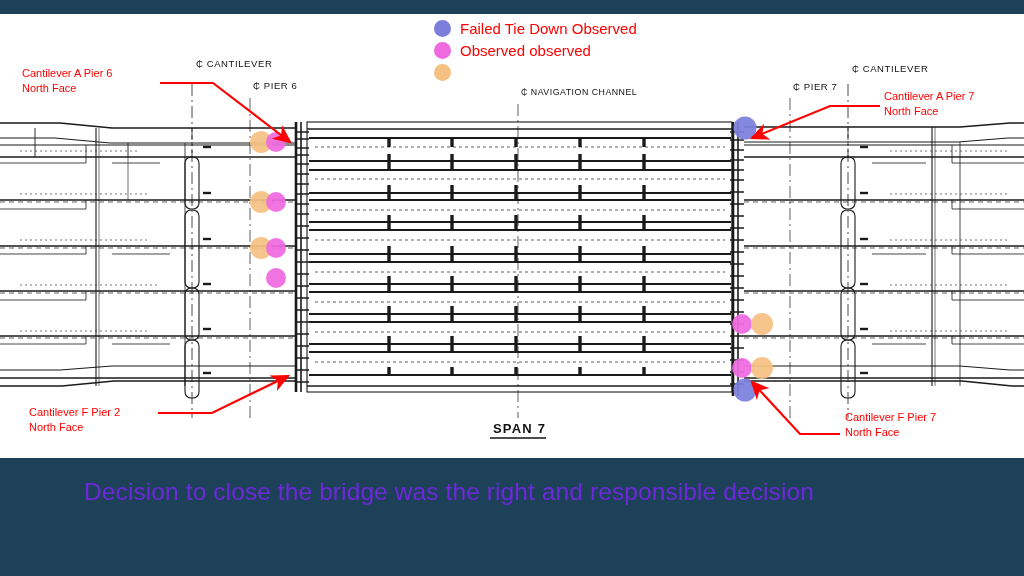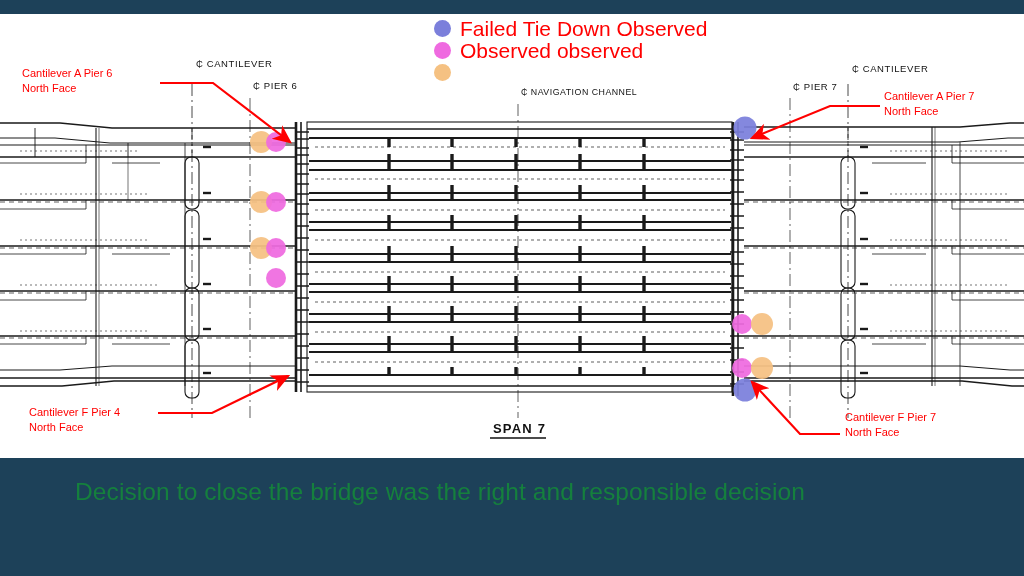--- a/index.html
+++ b/index.html
@@ -26,25 +26,25 @@
     position: absolute;
     left: 0;
     width: 1024px;
     background: #1d4159;
   }
   #top-bar { top: 0; height: 14px; }
   #bottom-bar { top: 458px; height: 118px; }
 
   #caption {
     position: absolute;
-    left: 0;
+    left: 9px;
     top: 478px;
     width: 880px;
     text-align: center;
-    color: #15803d;
+    color: #6d28d9;
     font-size: 24.5px;
     font-family: "Liberation Sans", sans-serif;
     letter-spacing: 0.1px;
     white-space: nowrap;
   }
 
   
   #drawing {
     position: absolute;
     left: 0;
@@ -69,21 +69,21 @@
   }
   .legend-dot {
     width: 17px;
     height: 17px;
     border-radius: 50%;
     margin-right: 9px;
     flex: 0 0 auto;
   }
   .legend-label {
     color: #ff0000;
-    font-size: 21px;
+    font-size: 15px;
     font-family: "Liberation Sans", sans-serif;
     white-space: nowrap;
     line-height: 1;
   }
 
   
   .callout {
     position: absolute;
     color: #ff0000;
     font-size: 11px;
@@ -448,21 +448,21 @@
       <span class="legend-dot" style="background:#f5c182"></span>
     </div>
   </div>
 
   <div class="callout" id="callout-a6">
     <div>Cantilever A Pier 6</div>
     <div>North Face</div>
   </div>
 
   <div class="callout" id="callout-f6">
-    <div>Cantilever F Pier 4</div>
+    <div>Cantilever F Pier 2</div>
     <div>North Face</div>
   </div>
 
   <div class="callout" id="callout-a7">
     <div>Cantilever A Pier 7</div>
     <div>North Face</div>
   </div>
 
   <div class="callout" id="callout-f7">
     <div>Cantilever F Pier 7</div>

